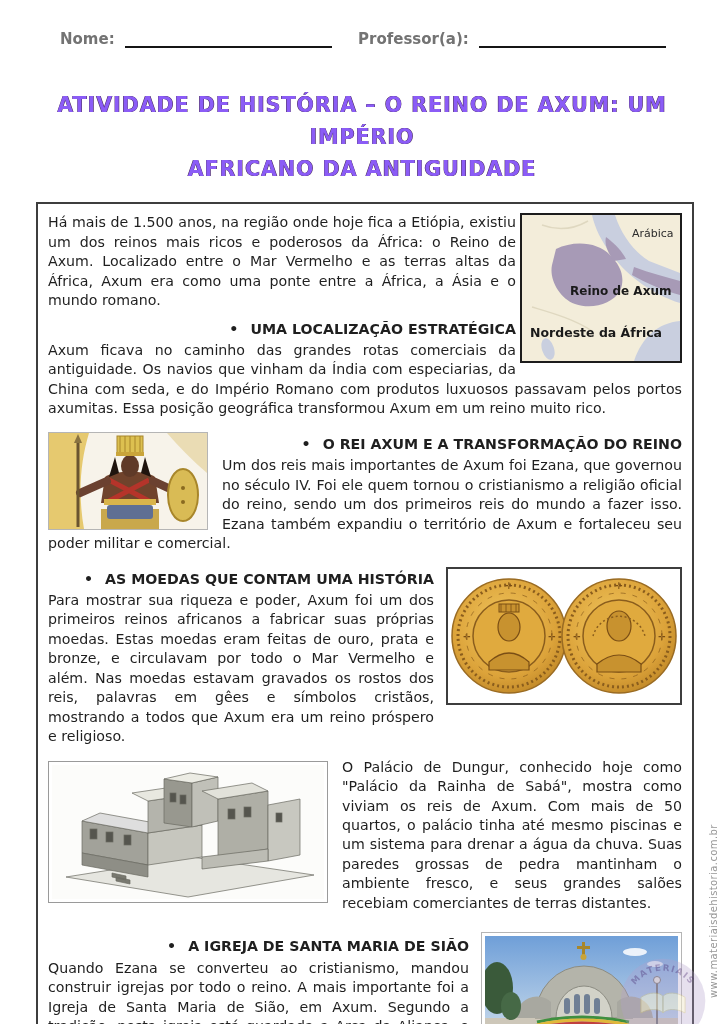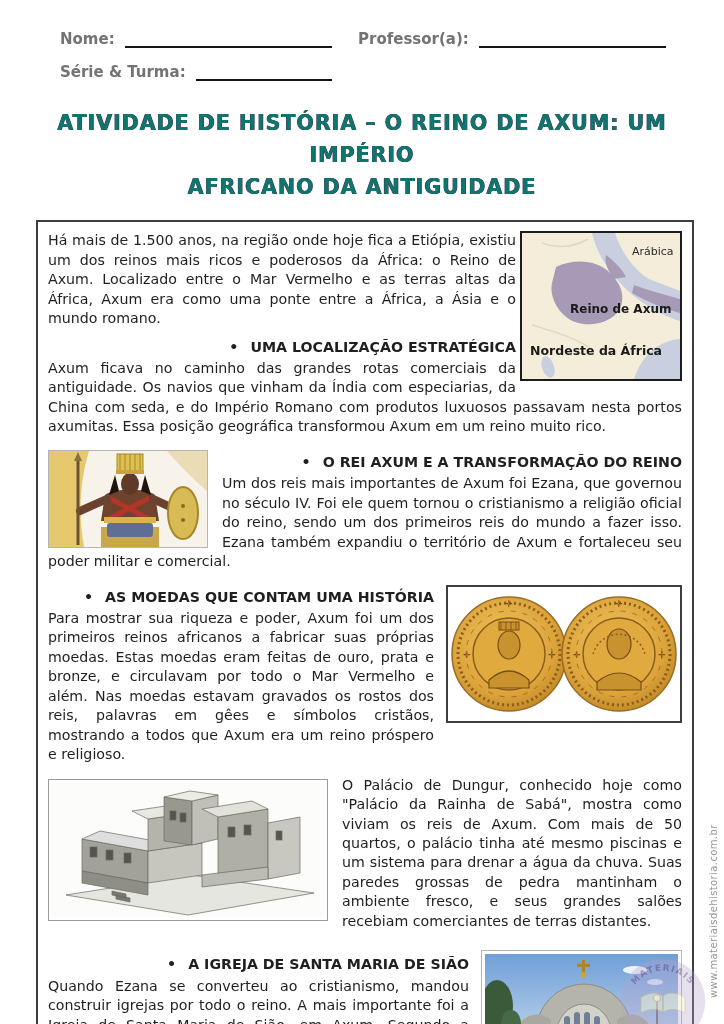--- a/index.html
+++ b/index.html
@@ -11,21 +11,21 @@
   .hdr{margin:30px 58px 0 60px;}
   .hdr-row{display:flex;gap:26px;margin-bottom:15px;}
   .field{display:flex;align-items:flex-end;}
   .f1{flex:0 0 272px;}
   .f2{flex:1;}
   .flabel{font-weight:bold;font-size:15px;color:#737373;white-space:nowrap;}
   .fline{flex:1;border-bottom:2px solid #151515;margin-left:10px;height:15px;}
   
   .title{
     margin:27px 30px 0;text-align:center;font-weight:800;font-size:20.5px;line-height:1.55;
-    letter-spacing:1px;color:#0f766e;text-shadow:0.4px 0 0 #44294e,-0.4px 0 0 #44294e;
+    letter-spacing:1px;color:#8b5cf6;text-shadow:0.4px 0 0 #44294e,-0.4px 0 0 #44294e;
   }
   
   .card{
     margin:17px 30px 0 36px;border:2px solid #3d3d3d;padding:7px 10px 10px 10px;
     font-size:14.2px;line-height:1.37;text-align:justify;min-height:740px;box-sizing:border-box;
   }
   .card p{margin:2px 0 9px 0;}
   .sec-head{font-weight:bold;font-size:14.2px;margin:7px 0 2px 0;padding-left:13px;text-align:right;}
   .sec-head::before{content:"•";margin-right:12px;}
   .clear{clear:both;height:0;}
@@ -53,24 +53,20 @@
       <div class="field f1">
         <span class="flabel">Nome:</span>
         <span class="fline"></span>
       </div>
       <div class="field f2">
         <span class="flabel">Professor(a):</span>
         <span class="fline"></span>
       </div>
     </div>
     <div class="hdr-row">
-      <div class="field f1">
-        <span class="flabel">Série &amp; Turma:</span>
-        <span class="fline"></span>
-      </div>
     </div>
   </div>
 
   <div class="title">
     <div>ATIVIDADE DE HISTÓRIA – O REINO DE AXUM: UM IMPÉRIO</div>
     <div>AFRICANO DA ANTIGUIDADE</div>
   </div>
 
   <div class="card">
 
@@ -93,21 +89,21 @@
           <text x="110" y="22" font-size="11" fill="#2c2c2c">Arábica</text>
           <text x="48" y="80" font-size="12" font-weight="bold" fill="#1a1a1a">Reino de Axum</text>
           <text x="8" y="122" font-size="12.5" font-weight="bold" fill="#1a1a1a">Nordeste da África</text>
         </g>
       </svg>
     </figure>
 
     <p>Há mais de 1.500 anos, na região onde hoje fica a Etiópia, existiu um dos reinos mais ricos e poderosos da África: o Reino de Axum. Localizado entre o Mar Vermelho e as terras altas da África, Axum era como uma ponte entre a África, a Ásia e o mundo romano.</p>
 
     <div class="sec-head">UMA LOCALIZAÇÃO ESTRATÉGICA</div>
-    <p>Axum ficava no caminho das grandes rotas comerciais da antiguidade. Os navios que vinham da Índia com especiarias, da China com seda, e do Império Romano com produtos luxuosos passavam nesta portos axumitas. Essa posição geográfica transformou Axum em um reino muito rico.</p>
+    <p>Axum ficava no caminho das grandes rotas comerciais da antiguidade. Os navios que vinham da Índia com especiarias, da China com seda, e do Império Romano com produtos luxuosos passavam pelos portos axumitas. Essa posição geográfica transformou Axum em um reino muito rico.</p>
     <div class="clear"></div>
 
     <figure class="fig-king">
       <svg width="158" height="96" viewBox="0 0 158 96">
         <rect width="158" height="96" fill="#f7f3ea"></rect>
         <path d="M0,0 L40,0 C31,30 29,62 35,96 L0,96 Z" fill="#e6c96f"></path>
         <path d="M118,0 L158,0 L158,40 C144,28 130,14 118,0 Z" fill="#eadcb4"></path>
         <g>
           <rect x="52" y="76" width="58" height="20" fill="#c9a84c"></rect>
           <rect x="58" y="72" width="46" height="14" rx="3" fill="#5f6f93"></rect>

